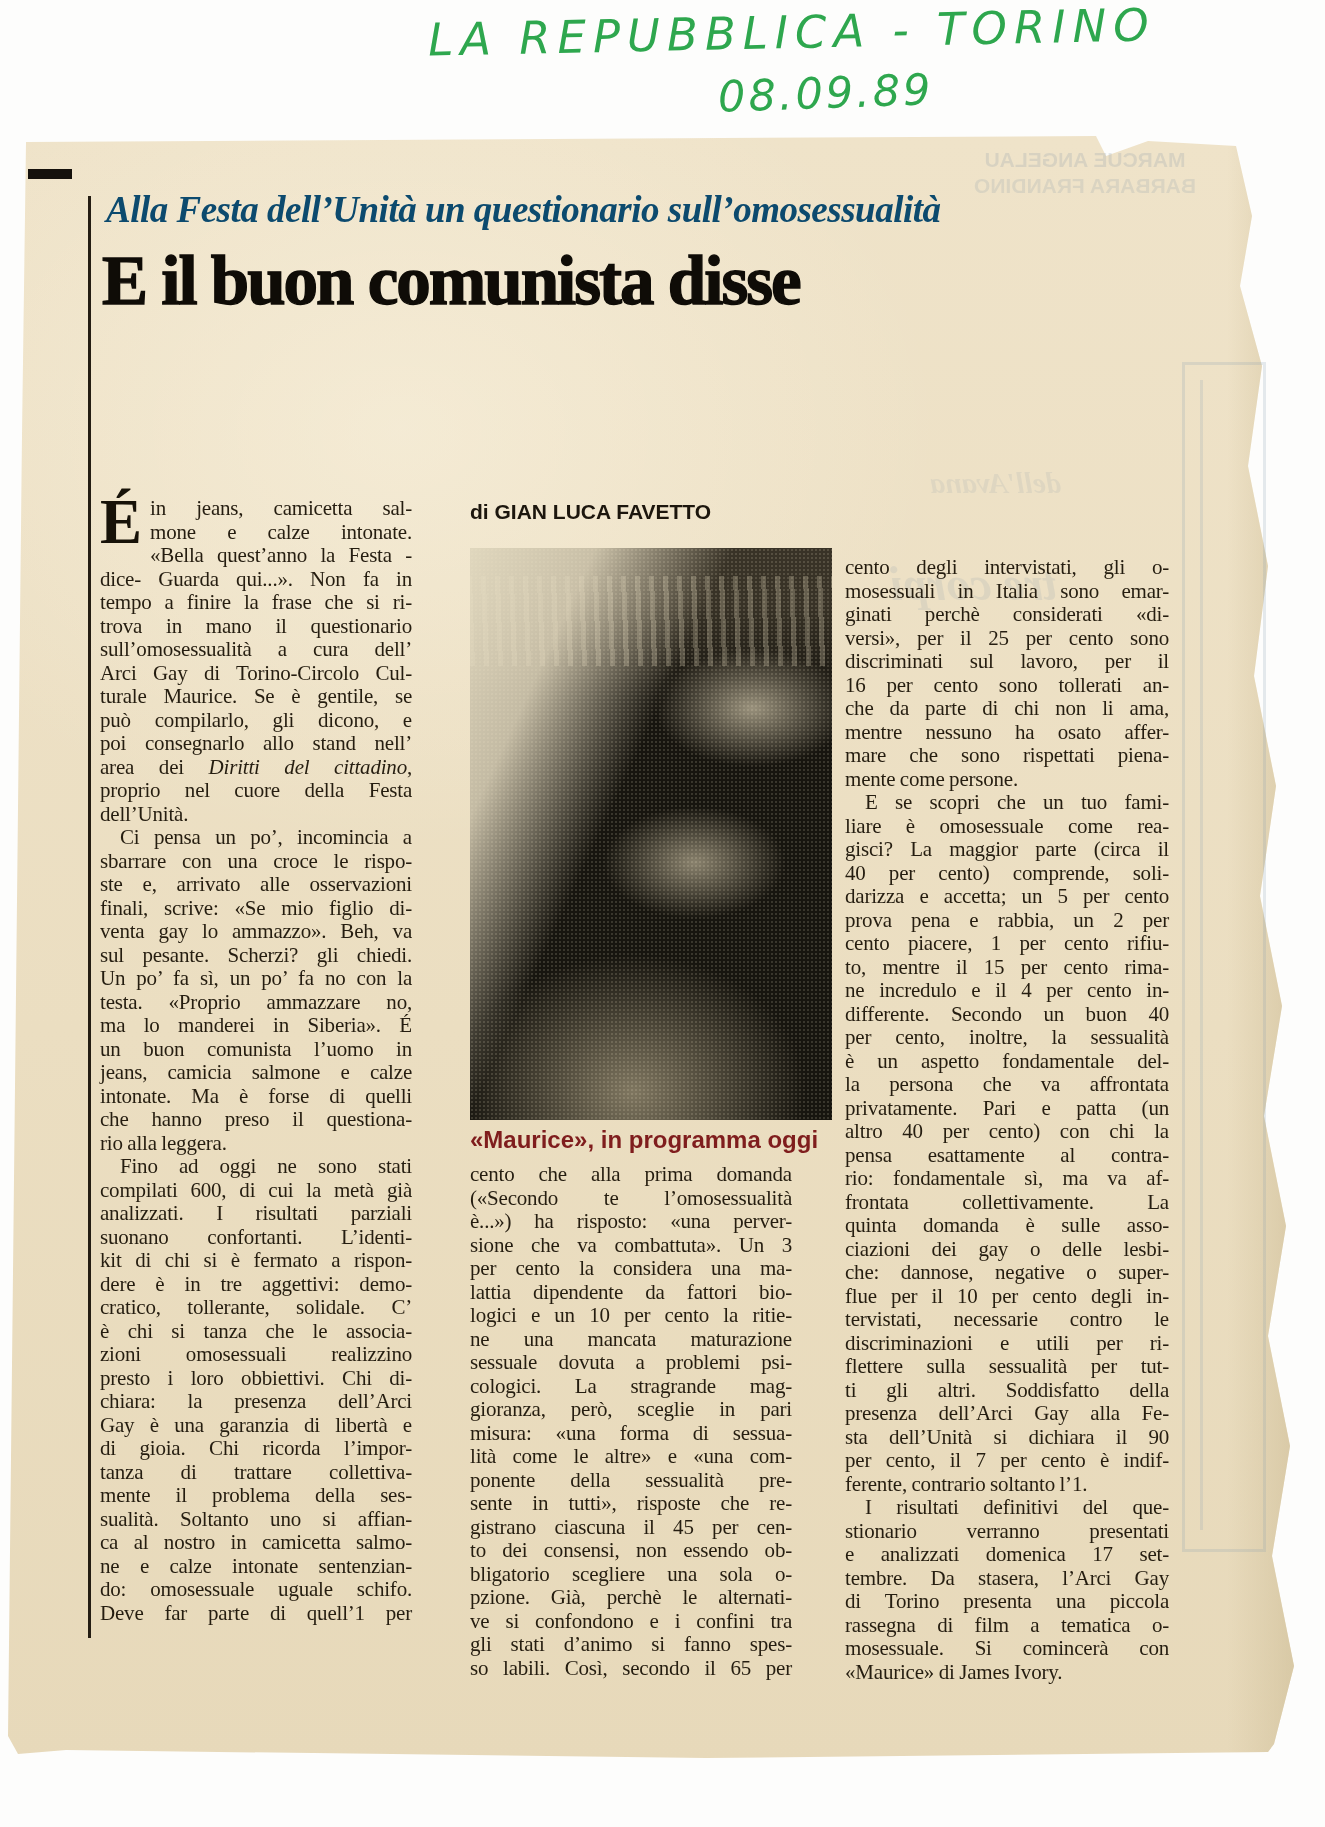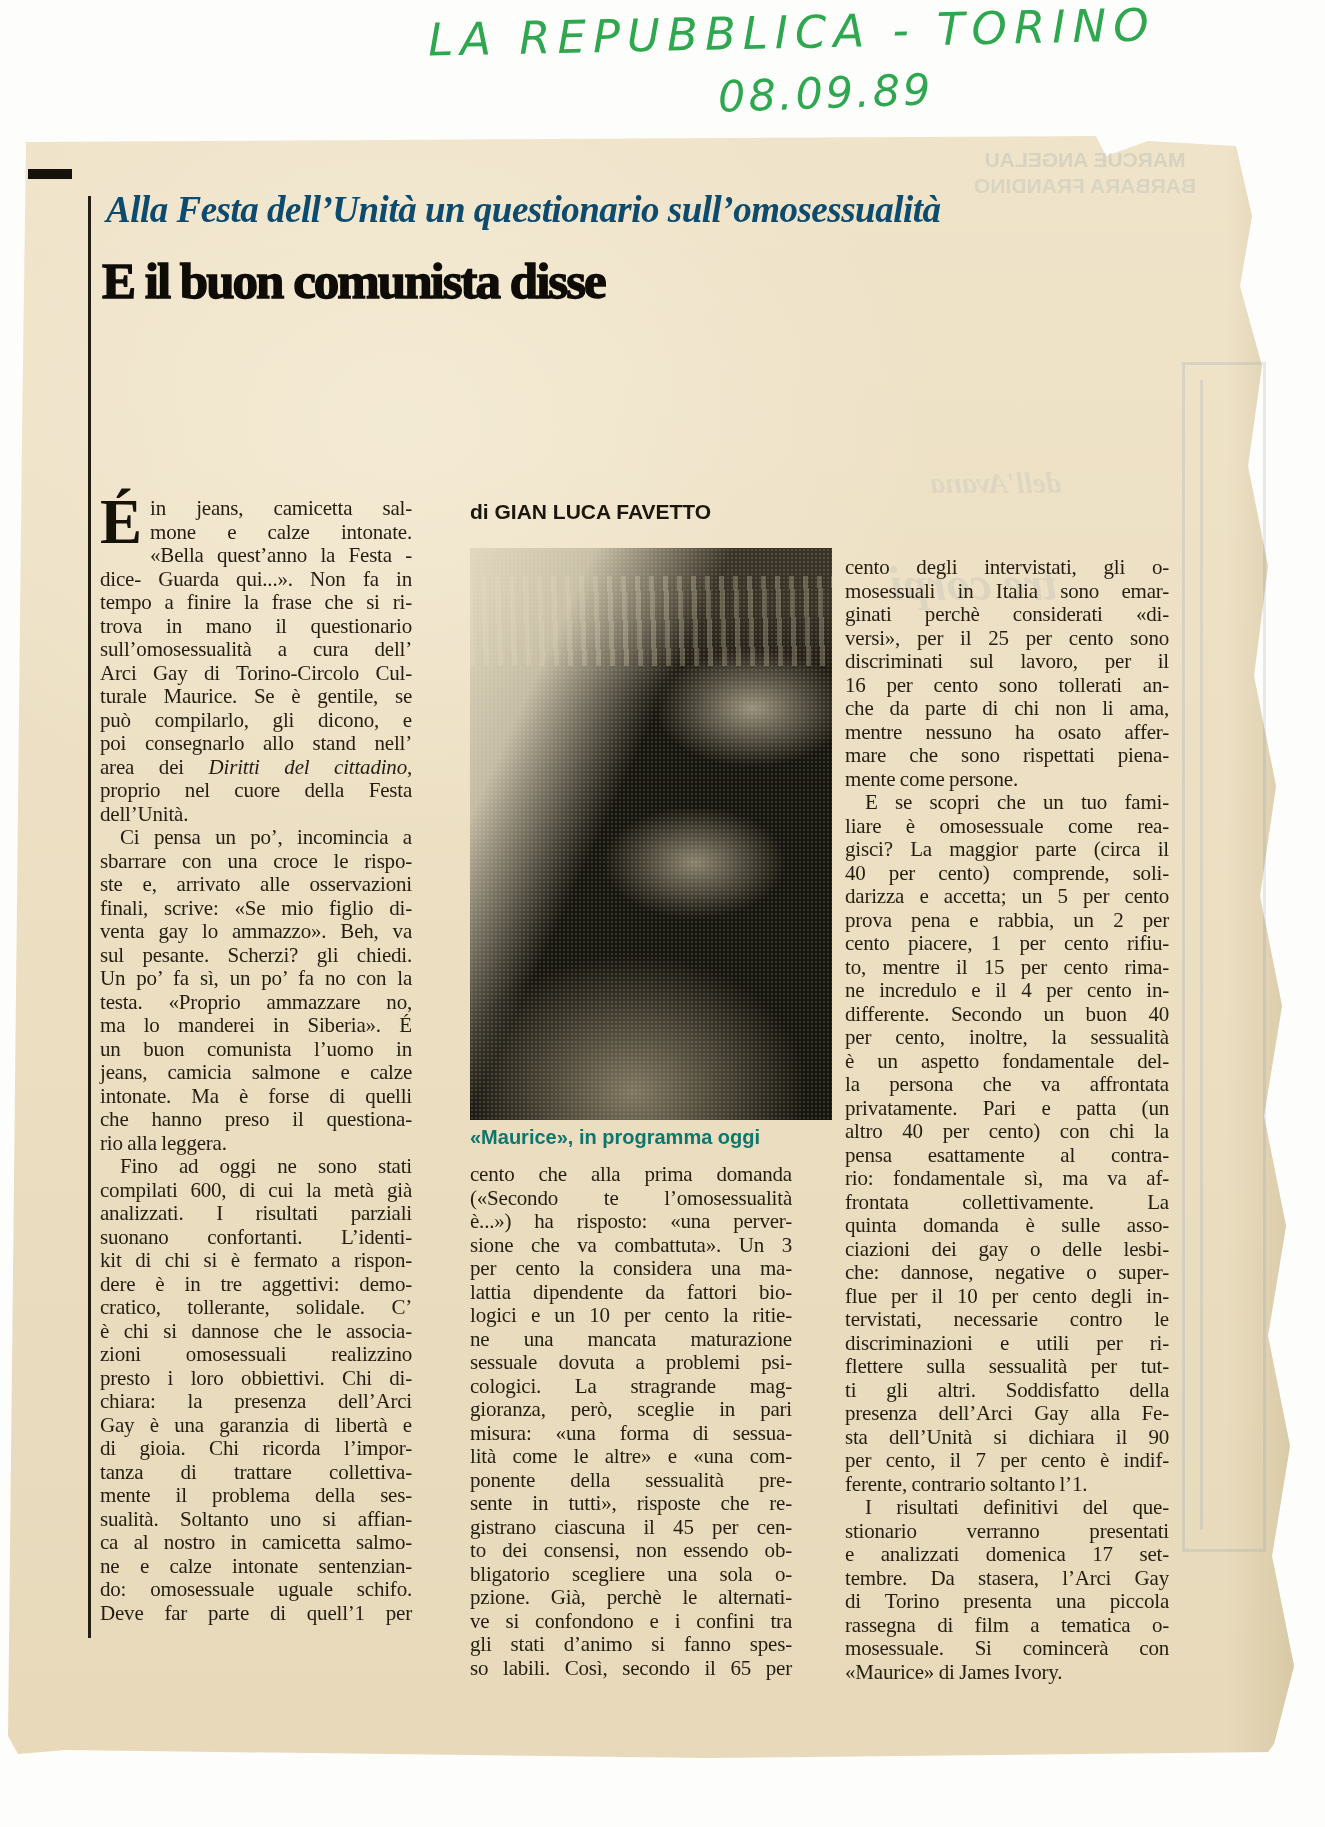--- a/index.html
+++ b/index.html
@@ -42,21 +42,21 @@
 
   
   .kicker{
     position:absolute;left:106px;top:188px;width:1010px;
     font-family:"Liberation Serif",serif;font-style:italic;font-weight:bold;
     font-size:37px;color:#0c4a6e;letter-spacing:-.5px;white-space:nowrap;
   }
   .headline{
     position:absolute;left:102px;top:234px;width:1050px;
     font-family:"Liberation Serif",serif;font-weight:bold;color:#0f0c07;
-    font-size:51px;line-height:95px;letter-spacing:-2px;
+    font-size:69px;line-height:95px;letter-spacing:-2px;
     -webkit-text-stroke:1.4px #0f0c07;white-space:nowrap;
   }
   .byline{
     position:absolute;left:470px;top:500px;width:362px;text-align:left;
     font-family:"Liberation Sans",sans-serif;font-weight:bold;font-size:21px;color:#1c160d;
   }
 
   
   .photo{
     position:absolute;left:470px;top:548px;width:362px;height:572px;
@@ -72,21 +72,21 @@
     background-size:auto,auto,auto,auto,100% 90px,auto;
     background-position:0 0,0 0,0 0,0 0,55% 28px,0 0;
   }
   .photo::after{
     content:"";position:absolute;inset:0;
     background-image:radial-gradient(rgba(238,226,198,.16) 1px, rgba(0,0,0,0) 1.4px);
     background-size:4px 4px;
   }
   .caption{
     position:absolute;left:470px;top:1126px;width:362px;
-    font-family:"Liberation Sans",sans-serif;font-weight:bold;font-size:20px;color:#0f766e;
+    font-family:"Liberation Sans",sans-serif;font-weight:bold;font-size:24px;color:#7f1d1d;
   }
 
   
   .col{position:absolute;font-family:"Liberation Serif",serif;color:#251d10;}
   .col1{left:100px;top:497px;width:312px;}
   .col2{left:470px;top:1163px;width:322px;}
   .col3{left:845px;top:556px;width:324px;}
   .line{
     font-size:21px;line-height:23.5px;letter-spacing:-.2px;word-spacing:-.5px;
     text-align:justify;text-align-last:justify;white-space:normal;
@@ -160,21 +160,21 @@
       <div class="line endline">rio alla leggera.</div>
     </div>
     <div class="block indent">
       <div class="line">Fino ad oggi ne sono stati</div>
       <div class="line">compilati 600, di cui la metà già</div>
       <div class="line">analizzati. I risultati parziali</div>
       <div class="line">suonano confortanti. L’identi-</div>
       <div class="line">kit di chi si è fermato a rispon-</div>
       <div class="line">dere è in tre aggettivi: demo-</div>
       <div class="line">cratico, tollerante, solidale. C’</div>
-      <div class="line">è chi si dannose che le associa-</div>
+      <div class="line">è chi si tanza che le associa-</div>
       <div class="line">zioni omosessuali realizzino</div>
       <div class="line">presto i loro obbiettivi. Chi di-</div>
       <div class="line">chiara: la presenza dell’Arci</div>
       <div class="line">Gay è una garanzia di libertà e</div>
       <div class="line">di gioia. Chi ricorda l’impor-</div>
       <div class="line">tanza di trattare collettiva-</div>
       <div class="line">mente il problema della ses-</div>
       <div class="line">sualità. Soltanto uno si affian-</div>
       <div class="line">ca al nostro in camicetta salmo-</div>
       <div class="line">ne e calze intonate sentenzian-</div>

